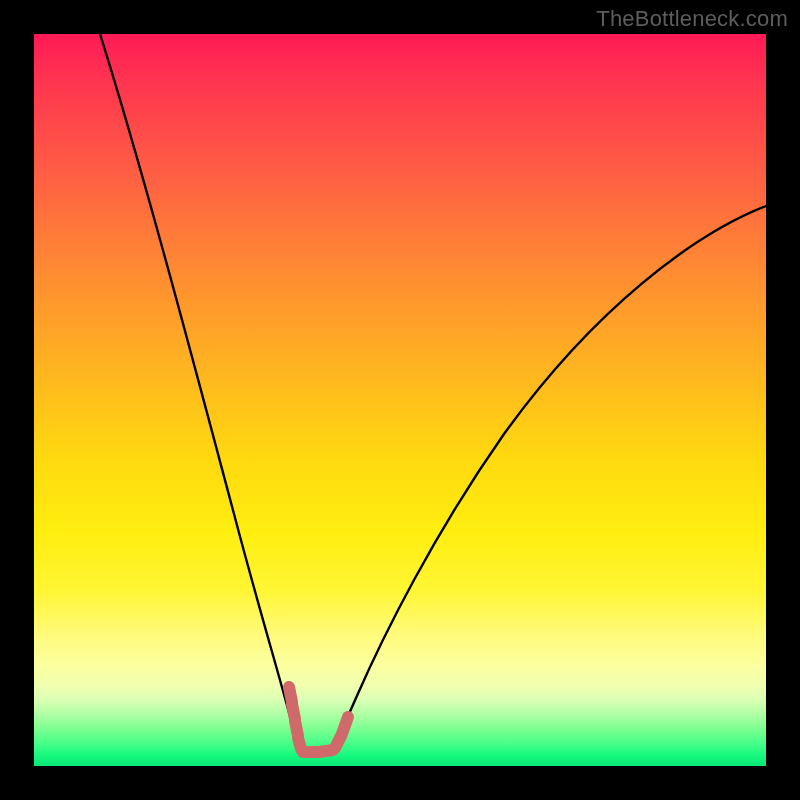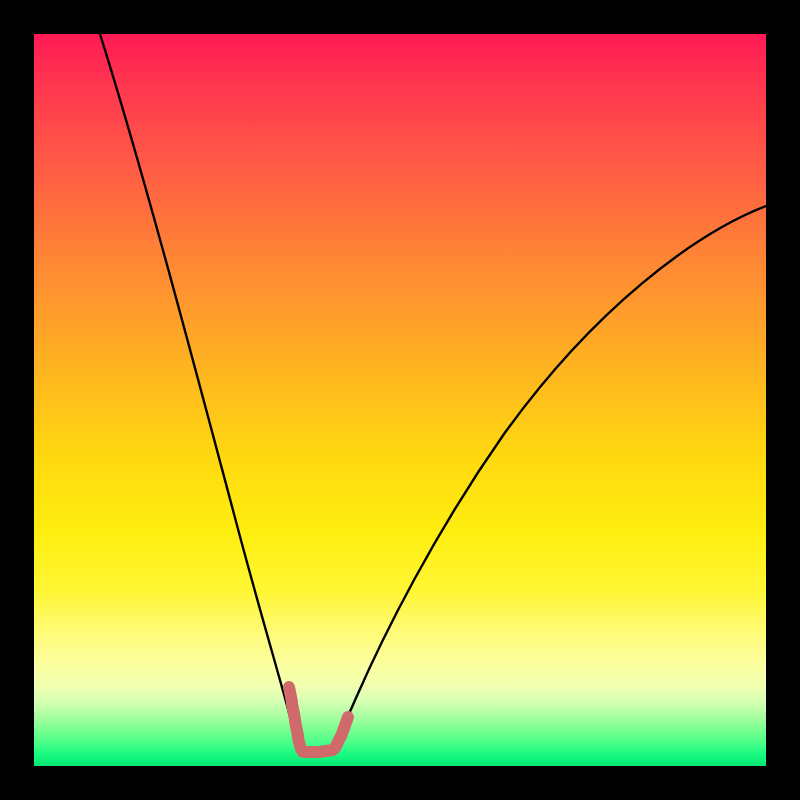--- a/index.html
+++ b/index.html
@@ -90,13 +90,14 @@
         <line x1="258" y1="670" x2="261" y2="685"></line>
         <line x1="261" y1="687" x2="264" y2="702"></line>
         <line x1="264" y1="704" x2="267" y2="715"></line>
         <line x1="269" y1="718" x2="283" y2="718"></line>
         <line x1="285" y1="718" x2="299" y2="716"></line>
         <line x1="301" y1="714" x2="308" y2="700"></line>
         <line x1="309" y1="697" x2="314" y2="683"></line>
       </g>
     </svg>
   </div>
+  <div class="watermark">TheBottleneck.com</div>
 </div>
 
 </body></html>

